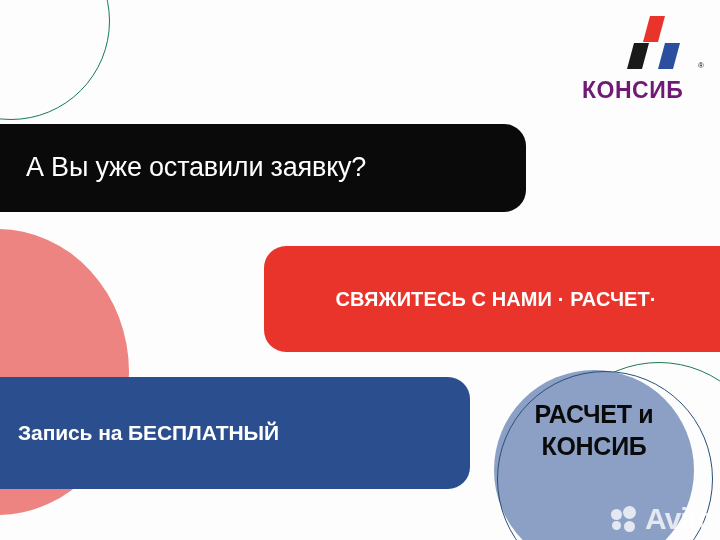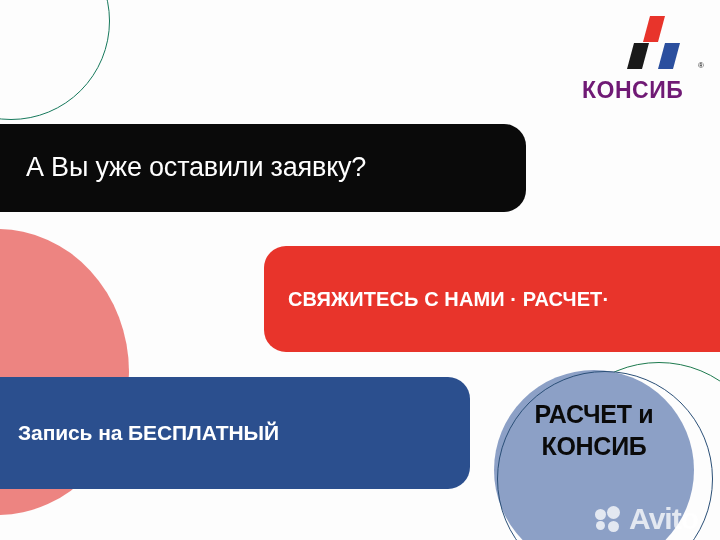--- a/index.html
+++ b/index.html
@@ -135,21 +135,21 @@
     height: 106px;
     background: #E8342B;
     border-radius: 22px;
     padding-left: 24px;
     padding-right: 46px;
   }
   #banner-red .banner-text {
     font-size: 20px;
     font-weight: bold;
     line-height: 1.35;
-    text-align: left;
+    text-align: center;
     width: 100%;
     letter-spacing: 0.1px;
   }
   #banner-blue {
     left: -30px;
     top: 377px;
     width: 500px;
     height: 112px;
     background: #2B4F8E;
     border-radius: 22px;
@@ -178,21 +178,21 @@
     font-size: 25px;
     font-weight: bold;
     line-height: 1.28;
     text-align: center;
     letter-spacing: -0.3px;
   }
 
   
   #avito-watermark {
     position: absolute;
-    right: 22px;
+    right: 6px;
     bottom: 6px;
     display: flex;
     align-items: center;
     gap: 4px;
     opacity: 0.82;
   }
   #avito-dots {
     width: 30px;
     height: 26px;
     position: relative;

